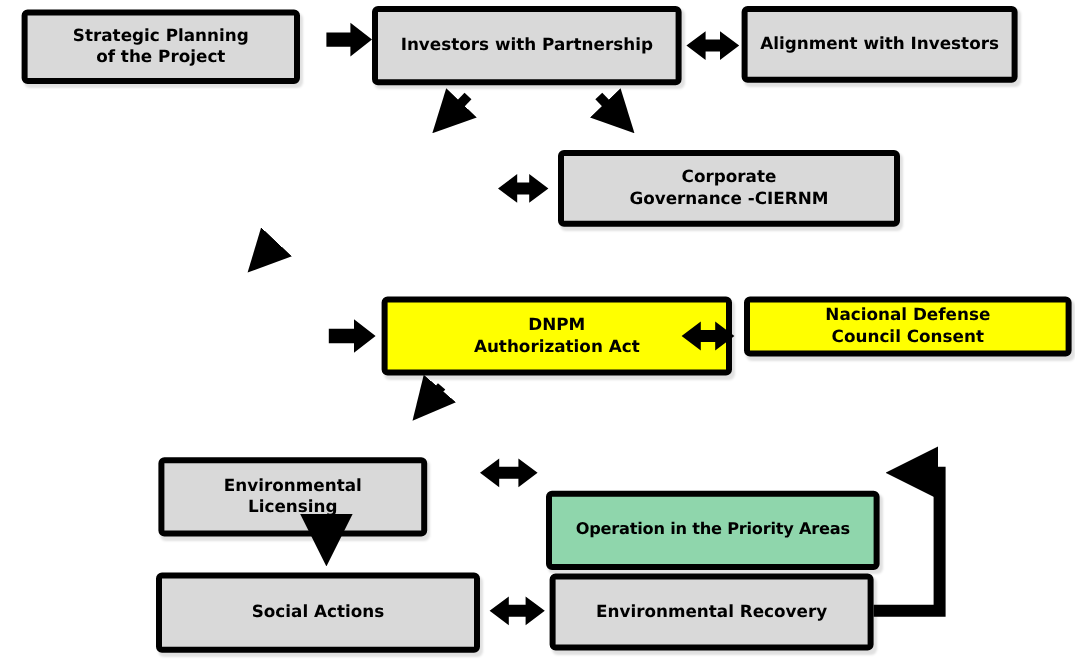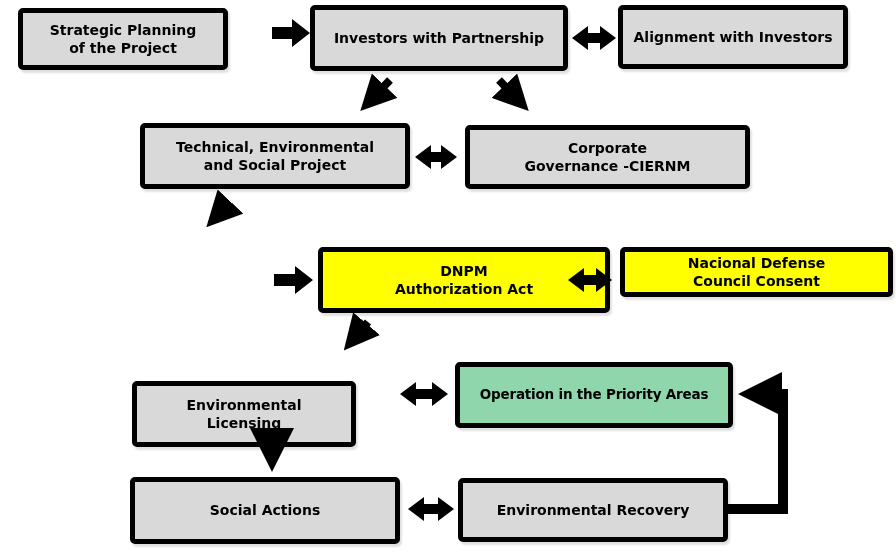--- a/index.html
+++ b/index.html
@@ -22,35 +22,33 @@
     font-weight:bold;
     font-size:14px;
     line-height:1.3;
     color:#000000;
     white-space:pre-line;
     box-shadow:2px 3px 2px rgba(0,0,0,0.12);
   }
   .gray{background:#d9d9d9;}
   .yellow{background:#ffff00;}
   .green{background:#8fd6ac;}
-  .tight{font-size:13.5px;letter-spacing:-0.2px;}
+  .tight{font-size:13.5px;letter-spacing:-0.2px;margin-top:47px;}
   #arrows{position:absolute;left:0;top:0;pointer-events:none;}
 </style>
 </head>
 <body>
 
 <div id="canvas">
 
-  <div class="node gray" style="left:18px;top:8px;width:210px;height:62px">Strategic Planning
+  <div class="node gray" style="left:18px;top:8px;width:232px;height:62px">Strategic Planning
 of the Project</div>
   <div class="node gray" style="left:310px;top:5px;width:258px;height:66px">Investors with Partnership</div>
   <div class="node gray" style="left:618px;top:5px;width:230px;height:64px">Alignment with Investors</div>
 
-  <div class="node gray" style="left:140px;top:123px;width:270px;height:66px">Technical, Environmental
-and Social Project</div>
   <div class="node gray" style="left:465px;top:125px;width:285px;height:64px">Corporate
 Governance -CIERNM</div>
 
   <div class="node yellow" style="left:318px;top:247px;width:292px;height:66px">DNPM
 Authorization Act</div>
   <div class="node yellow" style="left:620px;top:247px;width:273px;height:50px">Nacional Defense
 Council Consent</div>
 
   <div class="node gray" style="left:132px;top:381px;width:224px;height:66px">Environmental
 Licensing</div>

